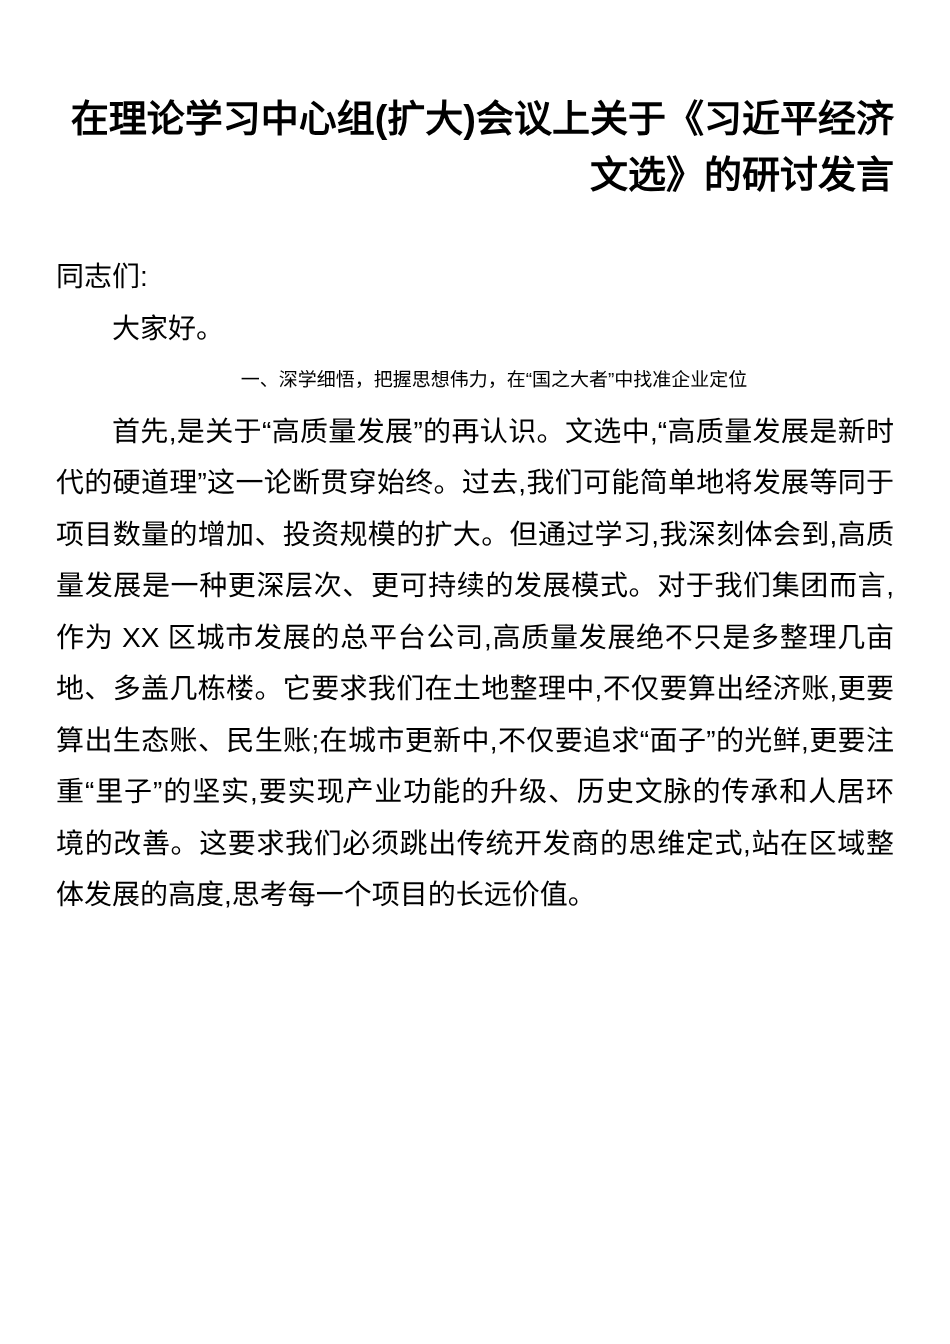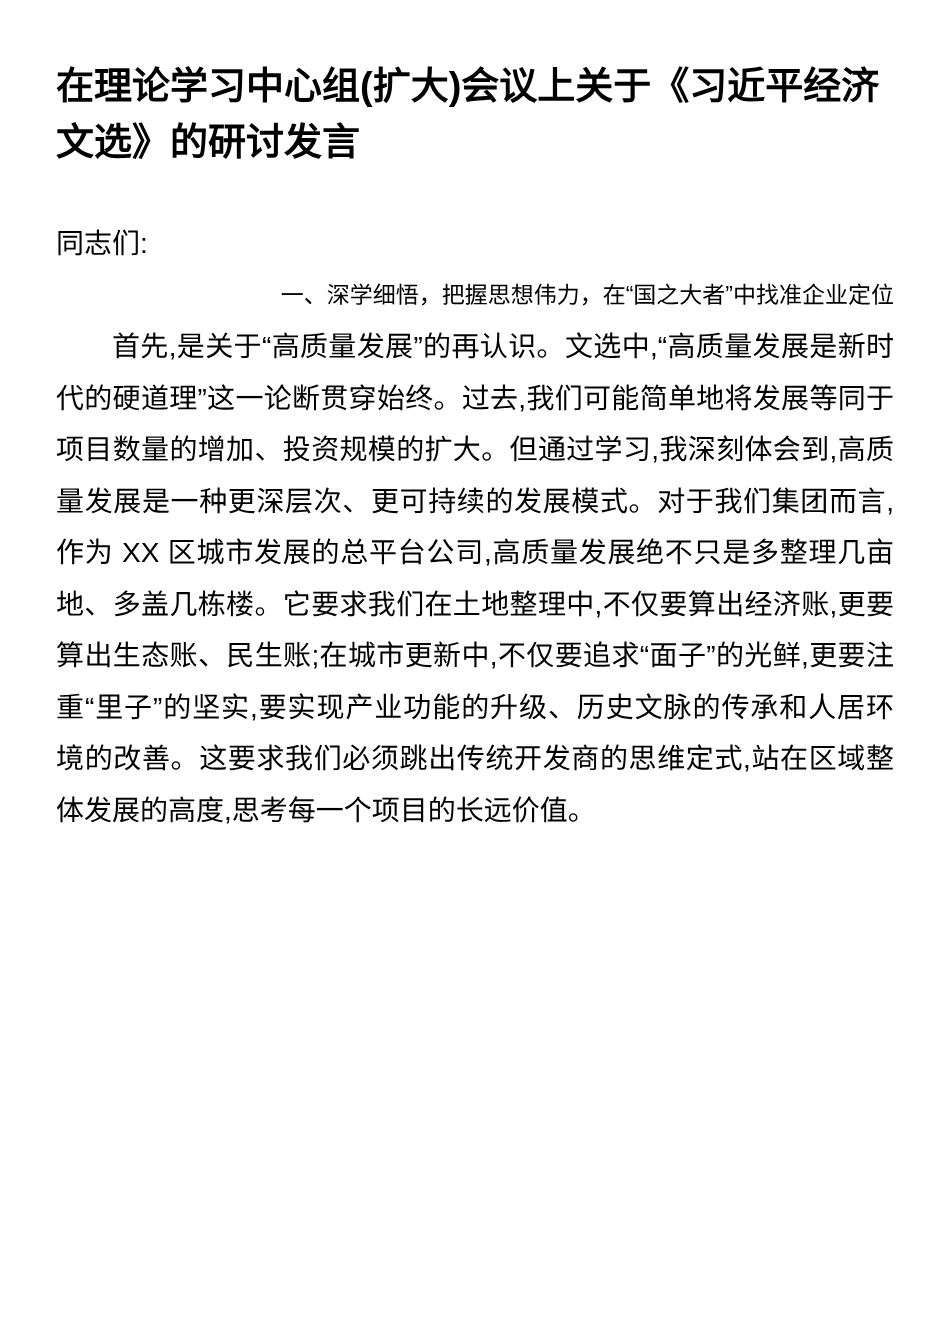--- a/index.html
+++ b/index.html
@@ -22,65 +22,66 @@
     box-sizing: border-box;
   }
   .doc-body {
     position: absolute;
     left: 56px;
     top: 0;
     width: 838px;
   }
   .doc-title {
     margin: 0;
-    padding-top: 58px;
+    padding-top: 91px;
     font-size: 38px;
     line-height: 56px;
     font-weight: bold;
-    text-align: left;
+    text-align: right;
     letter-spacing: 0px;
     word-break: break-all;
   }
   .spacer-after-title {
     height: 48px;
   }
   p.para {
     margin: 0;
     font-size: 28px;
     line-height: 51.5px;
     text-align: justify;
     text-justify: inter-character;
     word-break: break-all;
     letter-spacing: 0px;
   }
   p.para.indent {
     text-indent: 2em;
   }
   p.para.section-heading {
-    font-size: 23px;
+    font-size: 19px;
     line-height: 51.5px;
     text-indent: 2em;
-    text-align: right;
+    text-align: center;
   }
   p.para.no-indent {
     text-indent: 0;
   }
 </style>
 </head>
 <body>
 
 <div class="page">
   <div class="doc-body">
 
     <h1 class="doc-title">在理论学习中心组(扩大)会议上关于《习近平经济文选》的研讨发言</h1>
 
     <div class="spacer-after-title"></div>
 
     <p class="para no-indent">同志们:</p>
 
+    <p class="para indent">大家好。</p>
 
 
     <p class="para section-heading">一、深学细悟，把握思想伟力，在“国之大者”中找准企业定位</p>
 
 
     <p class="para indent">首先,是关于“高质量发展”的再认识。文选中,“高质量发展是新时代的硬道理”这一论断贯穿始终。过去,我们可能简单地将发展等同于项目数量的增加、投资规模的扩大。但通过学习,我深刻体会到,高质量发展是一种更深层次、更可持续的发展模式。对于我们集团而言,作为 XX 区城市发展的总平台公司,高质量发展绝不只是多整理几亩地、多盖几栋楼。它要求我们在土地整理中,不仅要算出经济账,更要算出生态账、民生账;在城市更新中,不仅要追求“面子”的光鲜,更要注重“里子”的坚实,要实现产业功能的升级、历史文脉的传承和人居环境的改善。这要求我们必须跳出传统开发商的思维定式,站在区域整体发展的高度,思考每一个项目的长远价值。</p>
 
   </div>
 </div>
 

